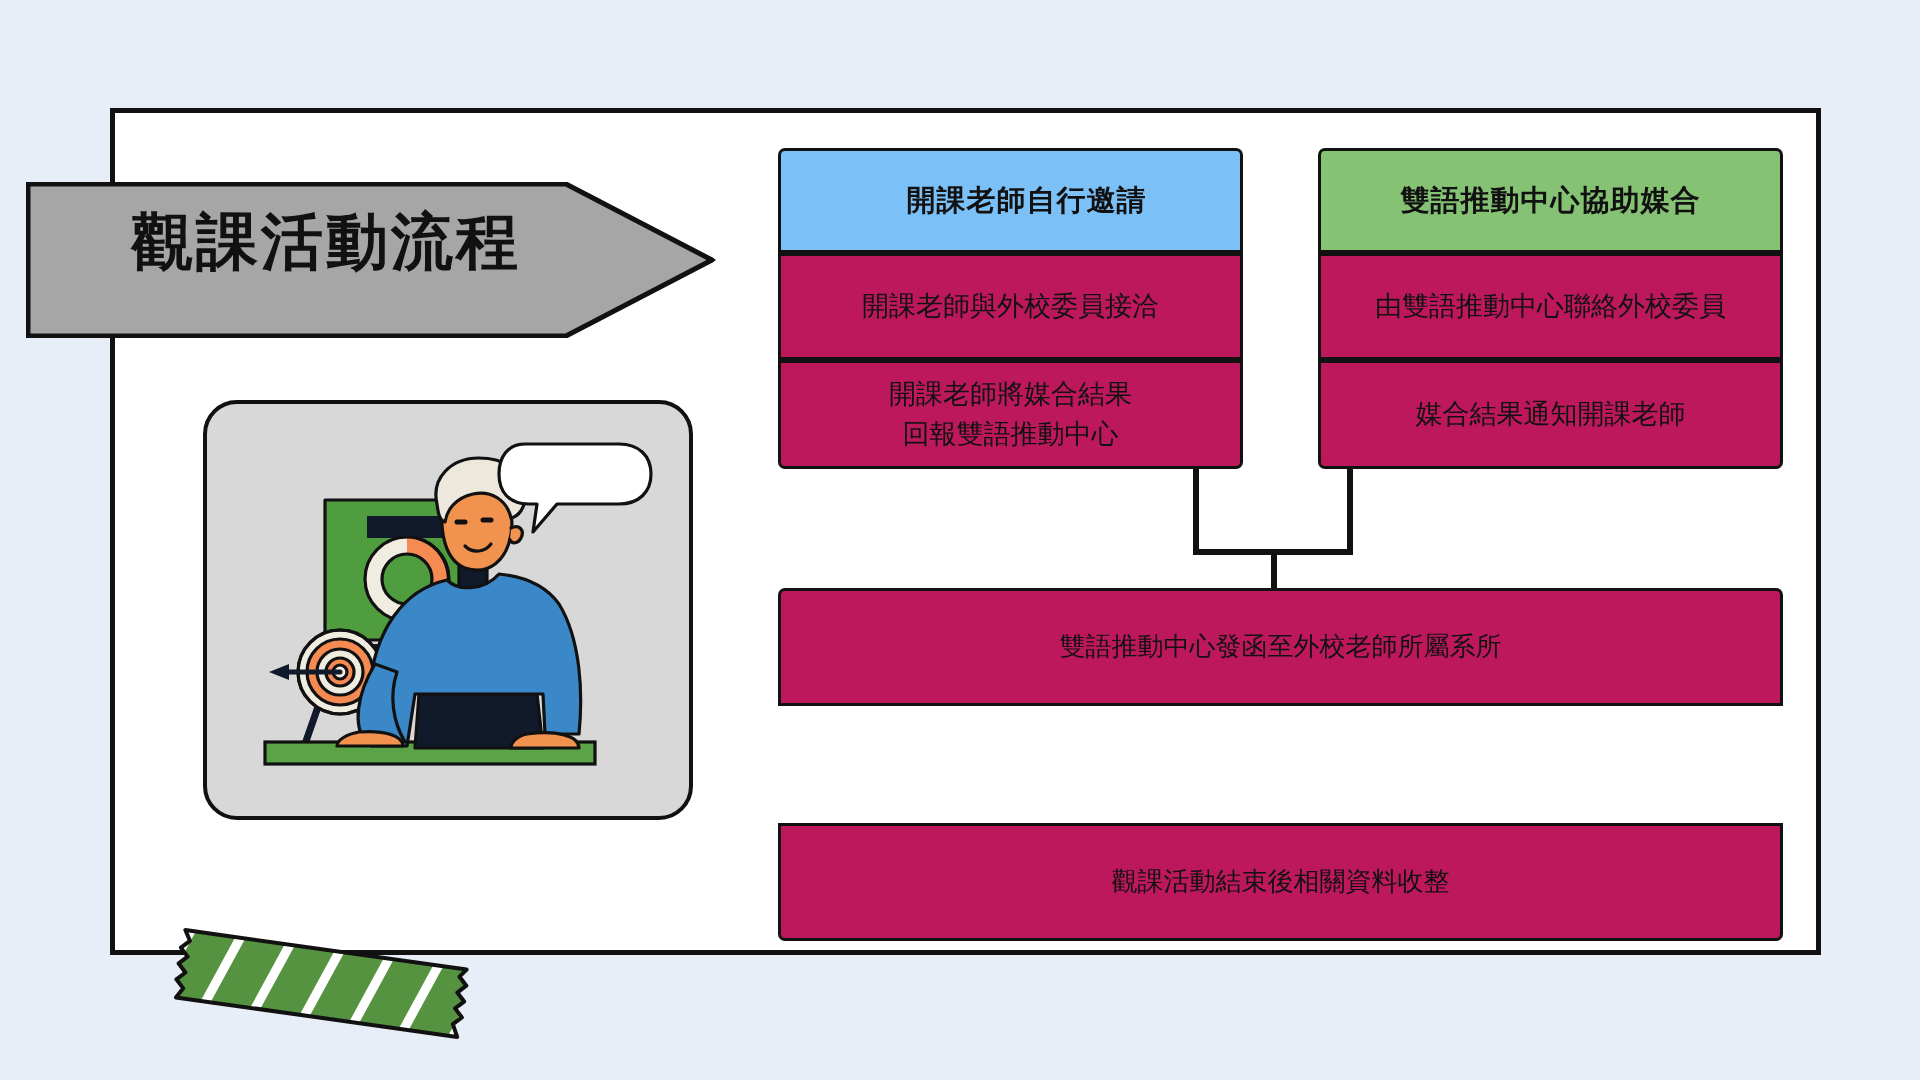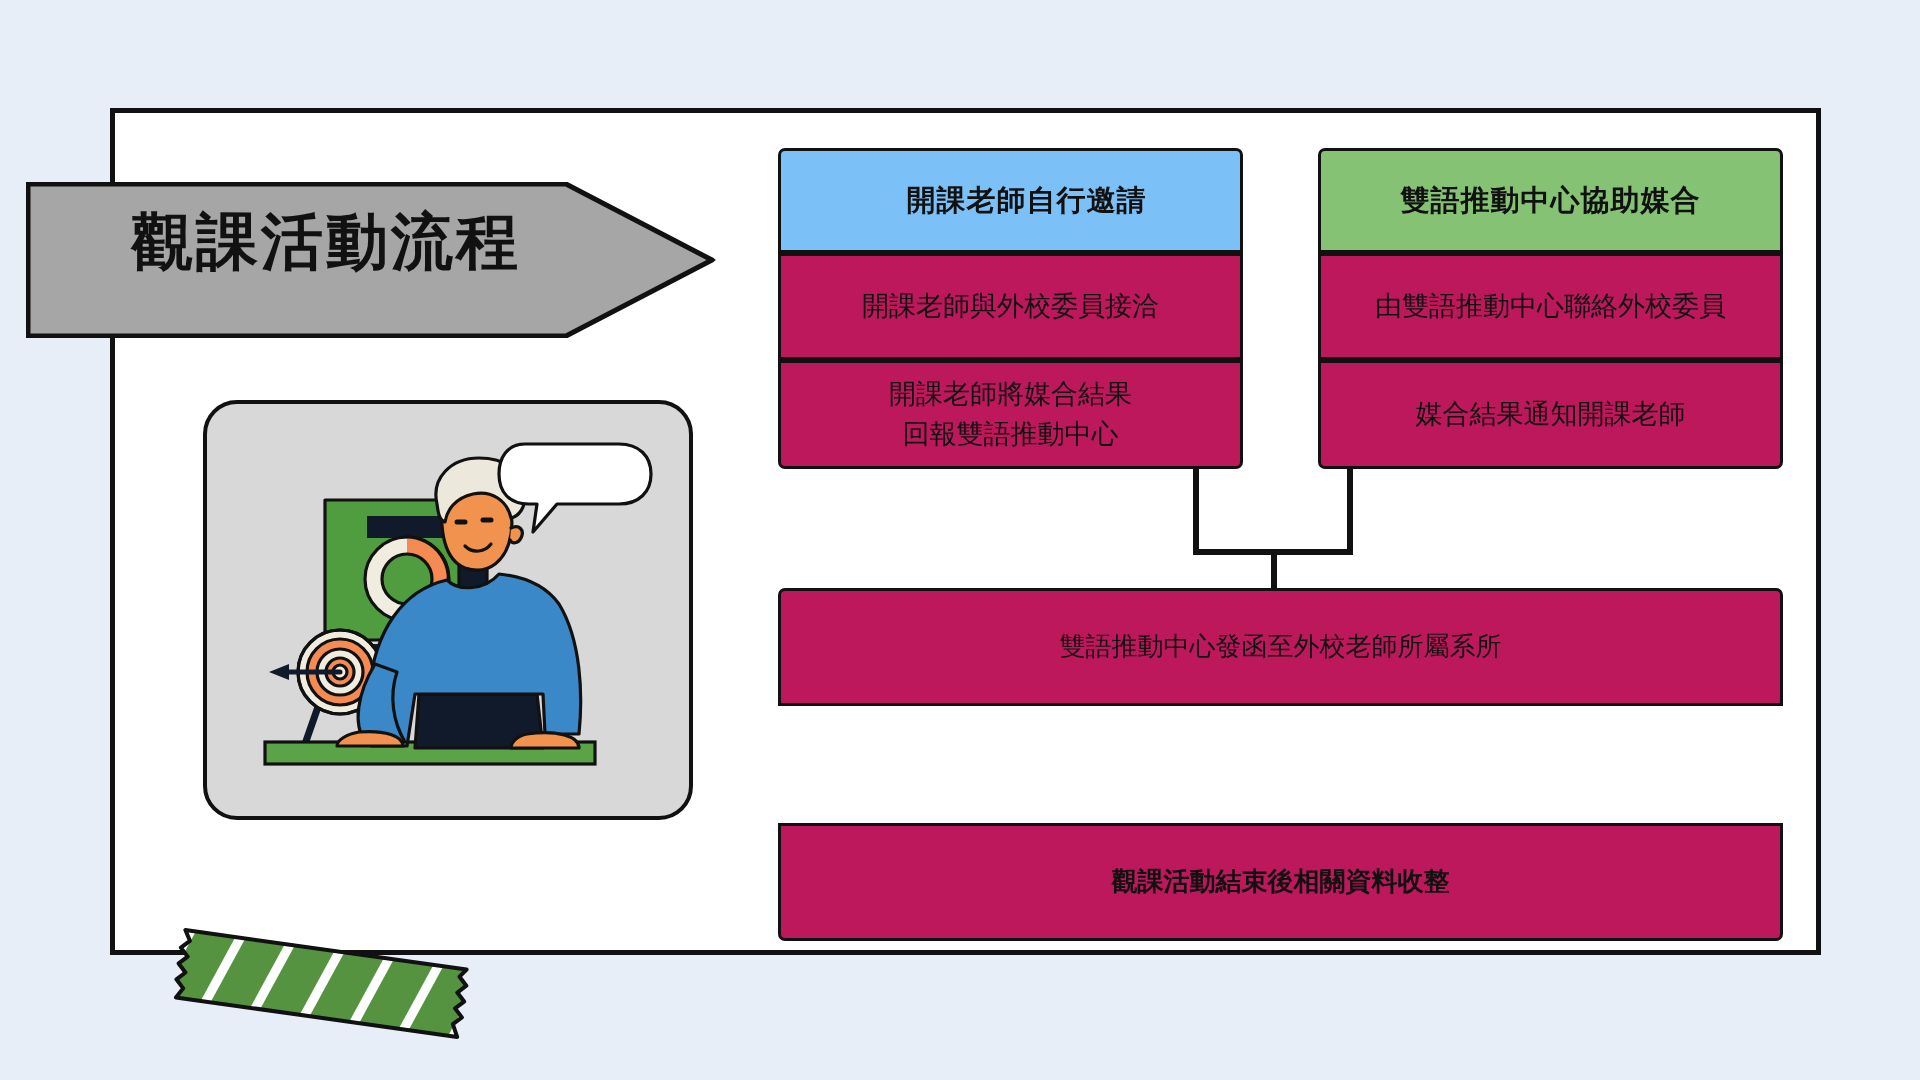--- a/index.html
+++ b/index.html
@@ -87,21 +87,21 @@
 
   .r-head{top:148px;height:105px;font-size:29px;border-radius:7px 7px 0 0;}
   .r1{top:253px;height:107px;font-size:27px;}
   .r2{top:360px;height:109px;font-size:27px;border-radius:0 0 7px 7px;}
 
   .bottom{
     left:778px;width:1005px;font-size:26px;
   }
   .b1{top:588px;height:118px;border-radius:7px 7px 0 0;}
   .b2{top:706px;height:117px;}
-  .b3{top:823px;height:118px;border-radius:0 0 7px 7px;font-weight:bold;}
+  .b3{top:823px;height:118px;border-radius:0 0 7px 7px;}
 
   .connector{position:absolute;left:1140px;top:460px;width:300px;height:140px;}
 </style>
 </head>
 <body>
 
 <div id="stage">
 
   <div class="panel"></div>
 

